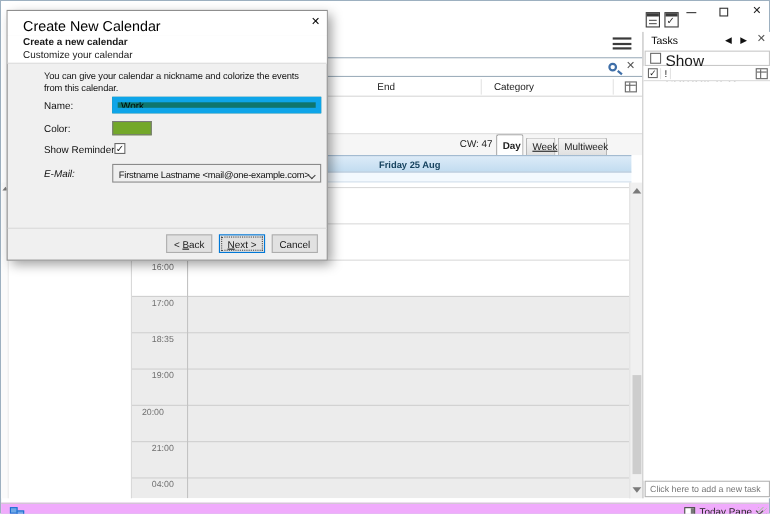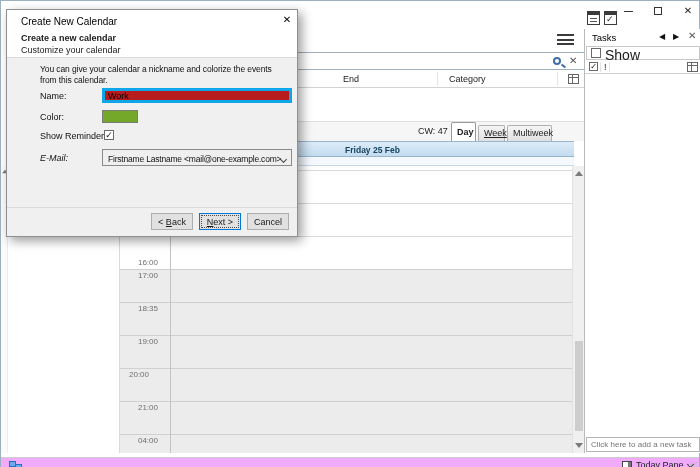--- a/index.html
+++ b/index.html
@@ -81,28 +81,28 @@
   .status-icon { position:absolute; left:8px; top:3px; width:14px; height:9px; }
   .status-icon i { position:absolute; width:7px; height:6px; border:1px solid #1f6fd0; background:#6ea8e8; }
   .todaypane-icon { width:10px; height:9px; border:1px solid #444; position:relative; background:#fff; }
   .todaypane-icon::after { content:""; position:absolute; right:0; top:0; bottom:0; width:3px; background:#777; }
   .chev { display:inline-block; width:5px; height:5px; border-right:1.4px solid #444; border-bottom:1.4px solid #444; transform:rotate(45deg); }
   .grip { position:absolute; right:2px; top:3px; width:8px; height:8px; background:repeating-linear-gradient(135deg,#bdbdbd 0 1px,transparent 1px 3px); }
 
   
   .dialog { left:5px; top:8px; width:292px; height:228px; background:#f0f0f0; border:1px solid #8f8f8f; box-shadow:4px 4px 10px rgba(0,0,0,0.38); z-index:10; }
   .dlg-titlebar { position:absolute; left:0; top:0; width:290px; height:22px; background:#fff; }
-  .dlg-title { position:absolute; left:14px; top:6px; font-size:10px; color:#000; }
+  .dlg-title { position:absolute; left:14px; top:6px; font-size:13px; color:#000; }
   .dlg-close { position:absolute; left:272px; top:4px; width:16px; height:14px; text-align:center; font-size:10px; color:#000; cursor:default; }
   .dlg-header { position:absolute; left:0; top:22px; width:290px; height:26px; background:#fff; border-bottom:1px solid #d9d9d9; }
   .dlg-heading { position:absolute; left:14px; top:1px; font-weight:bold; font-size:9px; }
   .dlg-subheading { position:absolute; left:14px; top:13px; font-size:9px; }
   .dlg-desc { position:absolute; left:33px; top:54px; width:238px; font-size:8.5px; letter-spacing:-0.1px; line-height:11px; color:#111; }
   .dlg-label { position:absolute; left:33px; font-size:9px; color:#111; }
-  .dlg-name-input { position:absolute; left:95px; top:78px; width:190px; height:15px; border:3px solid #0ea5e9; background:#b91c1c; font-size:9px; padding:0 3px; outline:none; font-family:"Liberation Sans",sans-serif; }
+  .dlg-name-input { position:absolute; left:95px; top:78px; width:190px; height:15px; border:5px solid #0ea5e9; background:#0f766e; font-size:9px; padding:0 3px; outline:none; font-family:"Liberation Sans",sans-serif; }
   .dlg-color { position:absolute; left:95px; top:100px; width:36px; height:13px; border:1px solid #7a7a7a; cursor:default; }
   .dlg-cb { position:absolute; left:97px; top:120px; }
   .dlg-combo { position:absolute; left:95px; top:139px; width:190px; height:17px; border:1px solid #8a8a8a; background:#efefef; cursor:default; }
   .dlg-combo .val { position:absolute; left:5px; top:4px; font-size:8.5px; letter-spacing:-0.2px; color:#111; white-space:nowrap; }
   .dlg-combo .chevwrap { position:absolute; right:5px; top:4px; }
   .dlg-footer-line { position:absolute; left:0px; top:197px; width:290px; height:1px; background:#dadada; }
   .dlg-btn { position:absolute; top:203px; width:42px; height:17px; background:#e1e1e1; border:1px solid #adadad; font-size:9px; text-align:center; padding-top:3px; cursor:default; }
   .dlg-btn.default { border:1px solid #0078d7; outline:1px dotted #4a4a4a; outline-offset:-3px; }
   .accel { text-decoration:underline; }
 </style>
@@ -157,36 +157,36 @@
   <div class="abs colpicker" style="left:567px; top:73px;"></div>
   <div class="abs listbody"></div>
 
   <div class="abs cwrow"></div>
   <div class="abs cwlabel">CW: 47</div>
   <div class="abs viewtab active" style="left:450px; width:25px;">Day</div>
   <div class="abs viewtab" style="left:477px; width:27px;text-decoration:underline;">Week</div>
   <div class="abs viewtab" style="left:506px; width:45px;">Multiweek</div>
   <div class="abs viewtab" style="left:553px; width:30px;margin-left:45px;">Month</div>
 
-  <div class="abs dayheader">Friday 25 Feb</div>
+  <div class="abs dayheader">Friday 25 Aug</div>
   <div class="abs alldaybar"></div>
 
   <div class="abs grid">
     <div class="offhours"></div>
     <div class="hline" style="top:4px;"></div>
     <div class="hline" style="top:37px;"></div>
     <div class="hline" style="top:70px;"></div>
     <div class="hline dark" style="top:103px;"></div>
     <div class="hline dark" style="top:136px;"></div>
     <div class="hline dark" style="top:169px;"></div>
     <div class="hline dark" style="top:202px;"></div>
     <div class="hline dark" style="top:235px;"></div>
     <div class="hline dark" style="top:268px;"></div>
     <div class="gutterline"></div>
-    <div class="tlabel" style="top:72px;margin-top:20px;">16:00</div>
+    <div class="tlabel" style="top:72px;">16:00</div>
     <div class="tlabel" style="top:105px;">17:00</div>
     <div class="tlabel" style="top:138px;">18:35</div>
     <div class="tlabel" style="top:171px;">19:00</div>
     <div class="tlabel" style="top:204px;text-align:center;">20:00</div>
     <div class="tlabel" style="top:237px;">21:00</div>
     <div class="tlabel" style="top:270px;">04:00</div>
   </div>
 
   <div class="abs vscroll">
     <div class="tri-up" style="margin:5px auto 0 auto;"></div>

